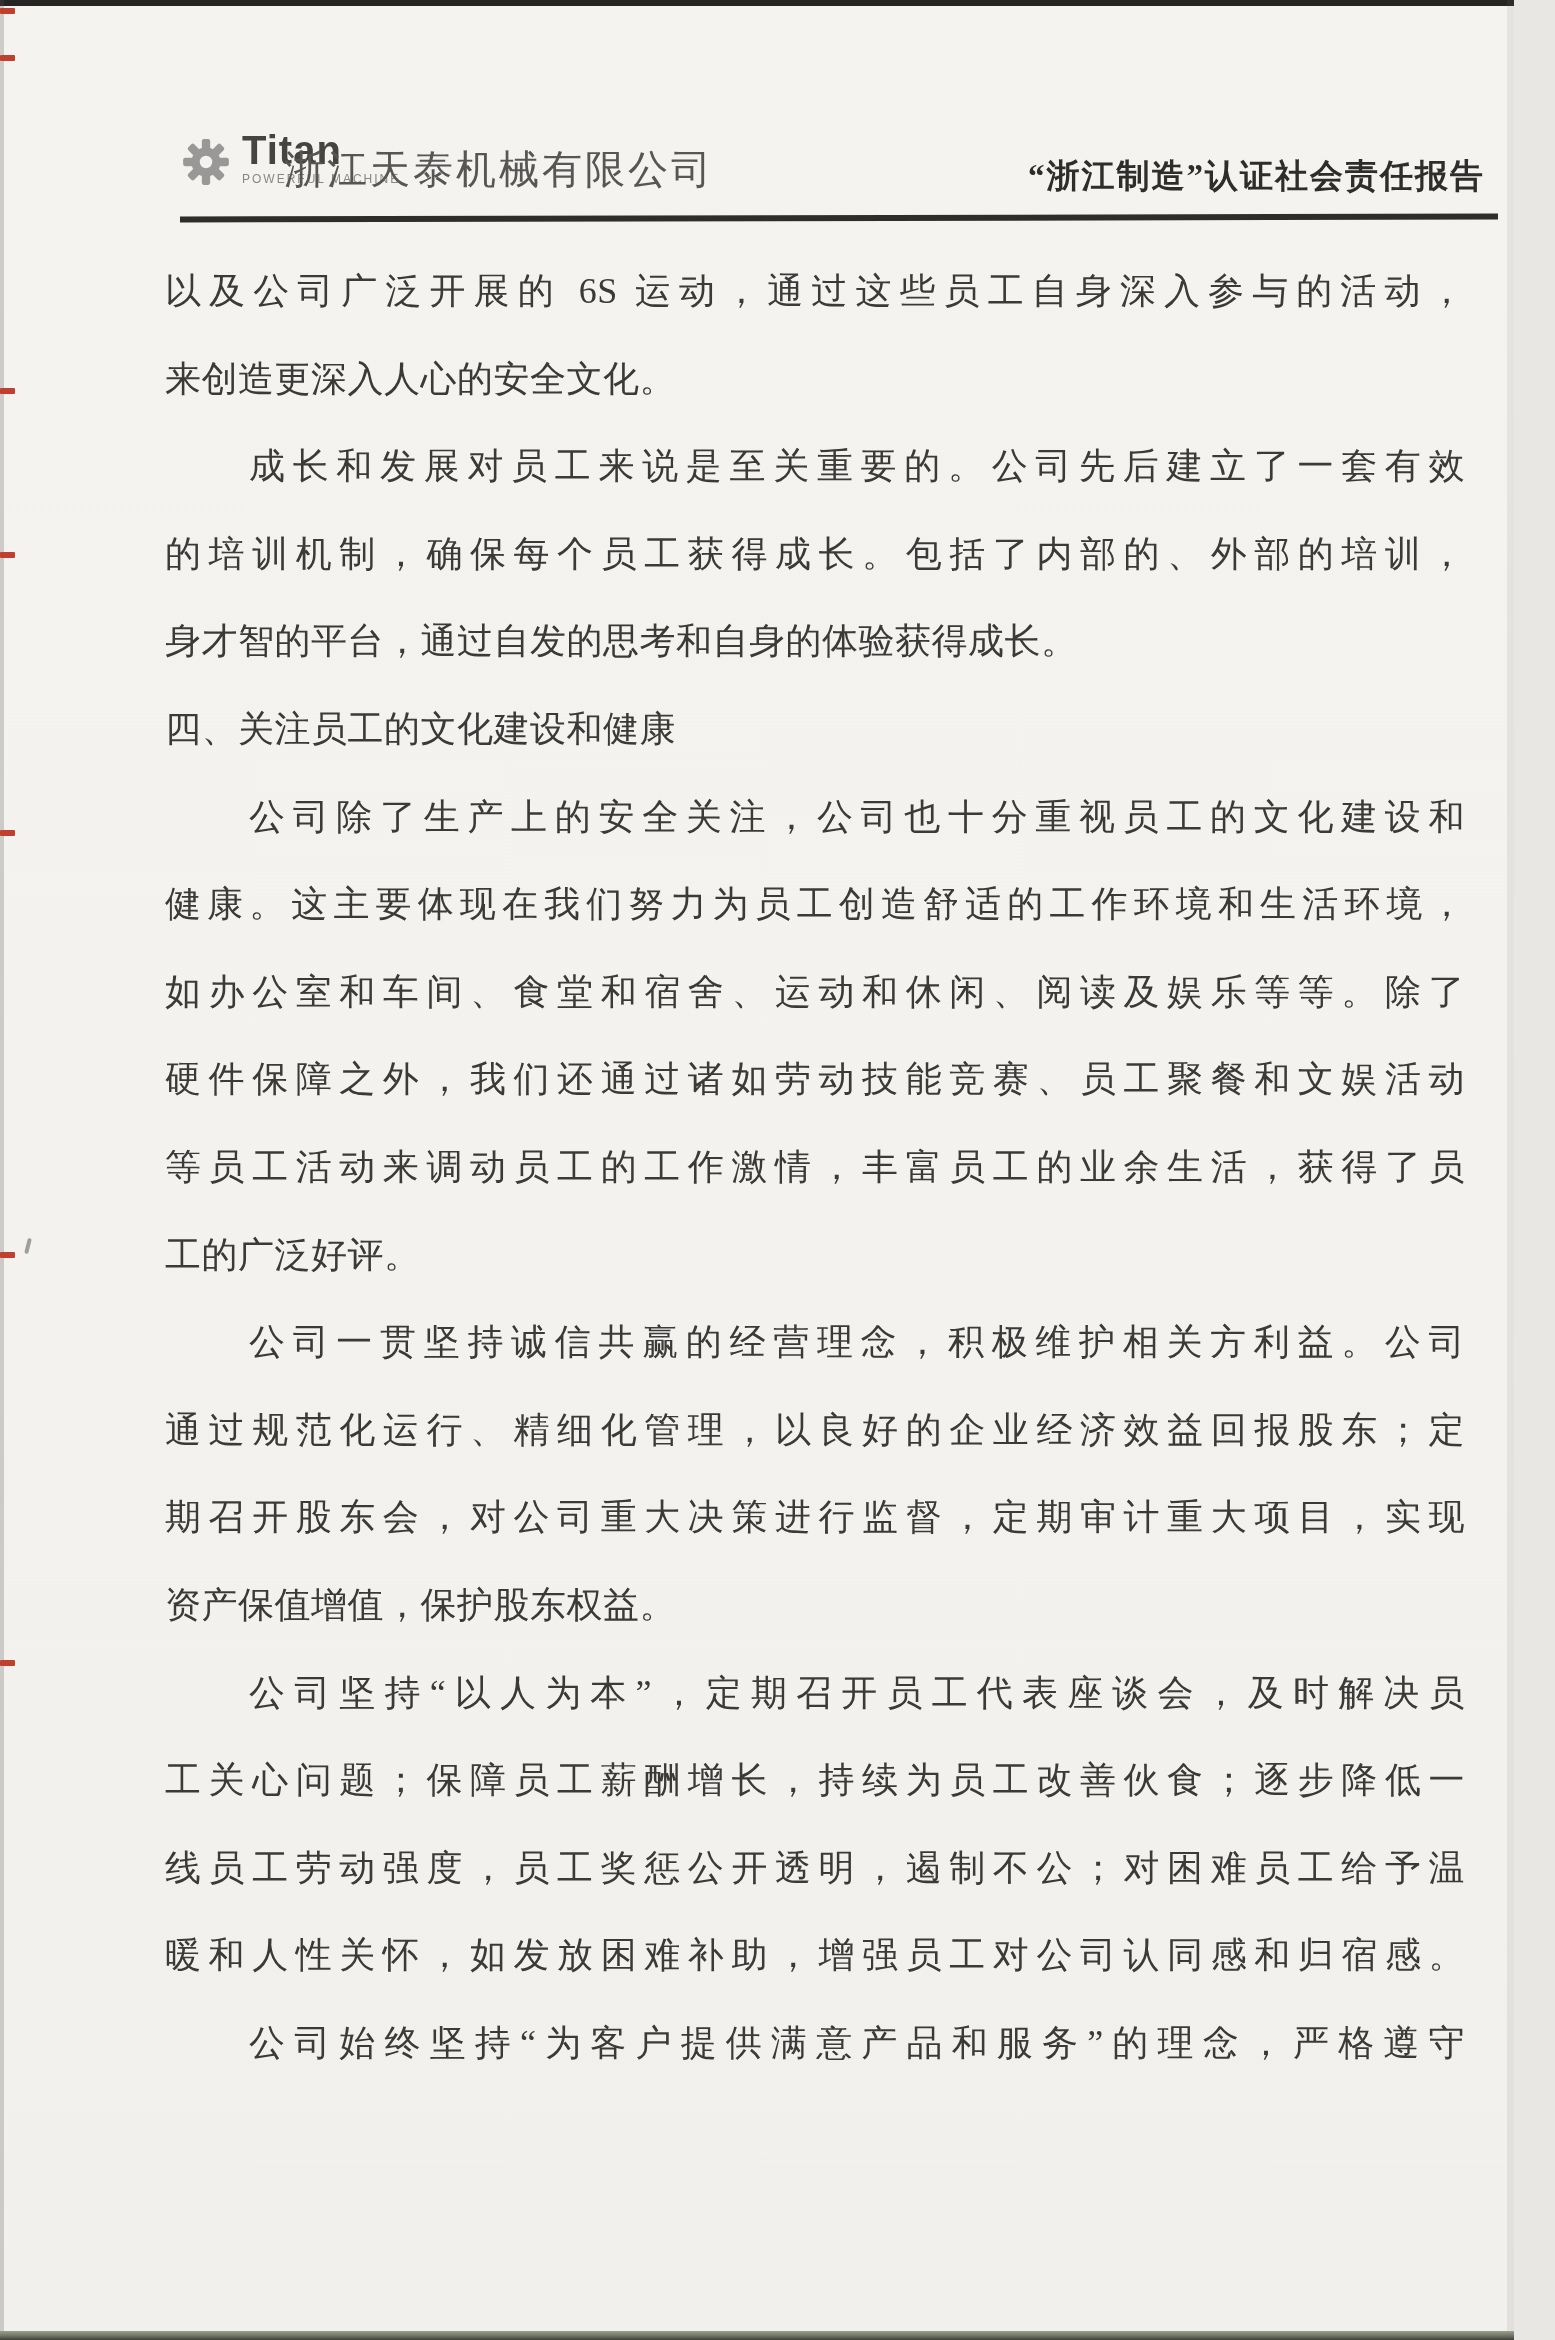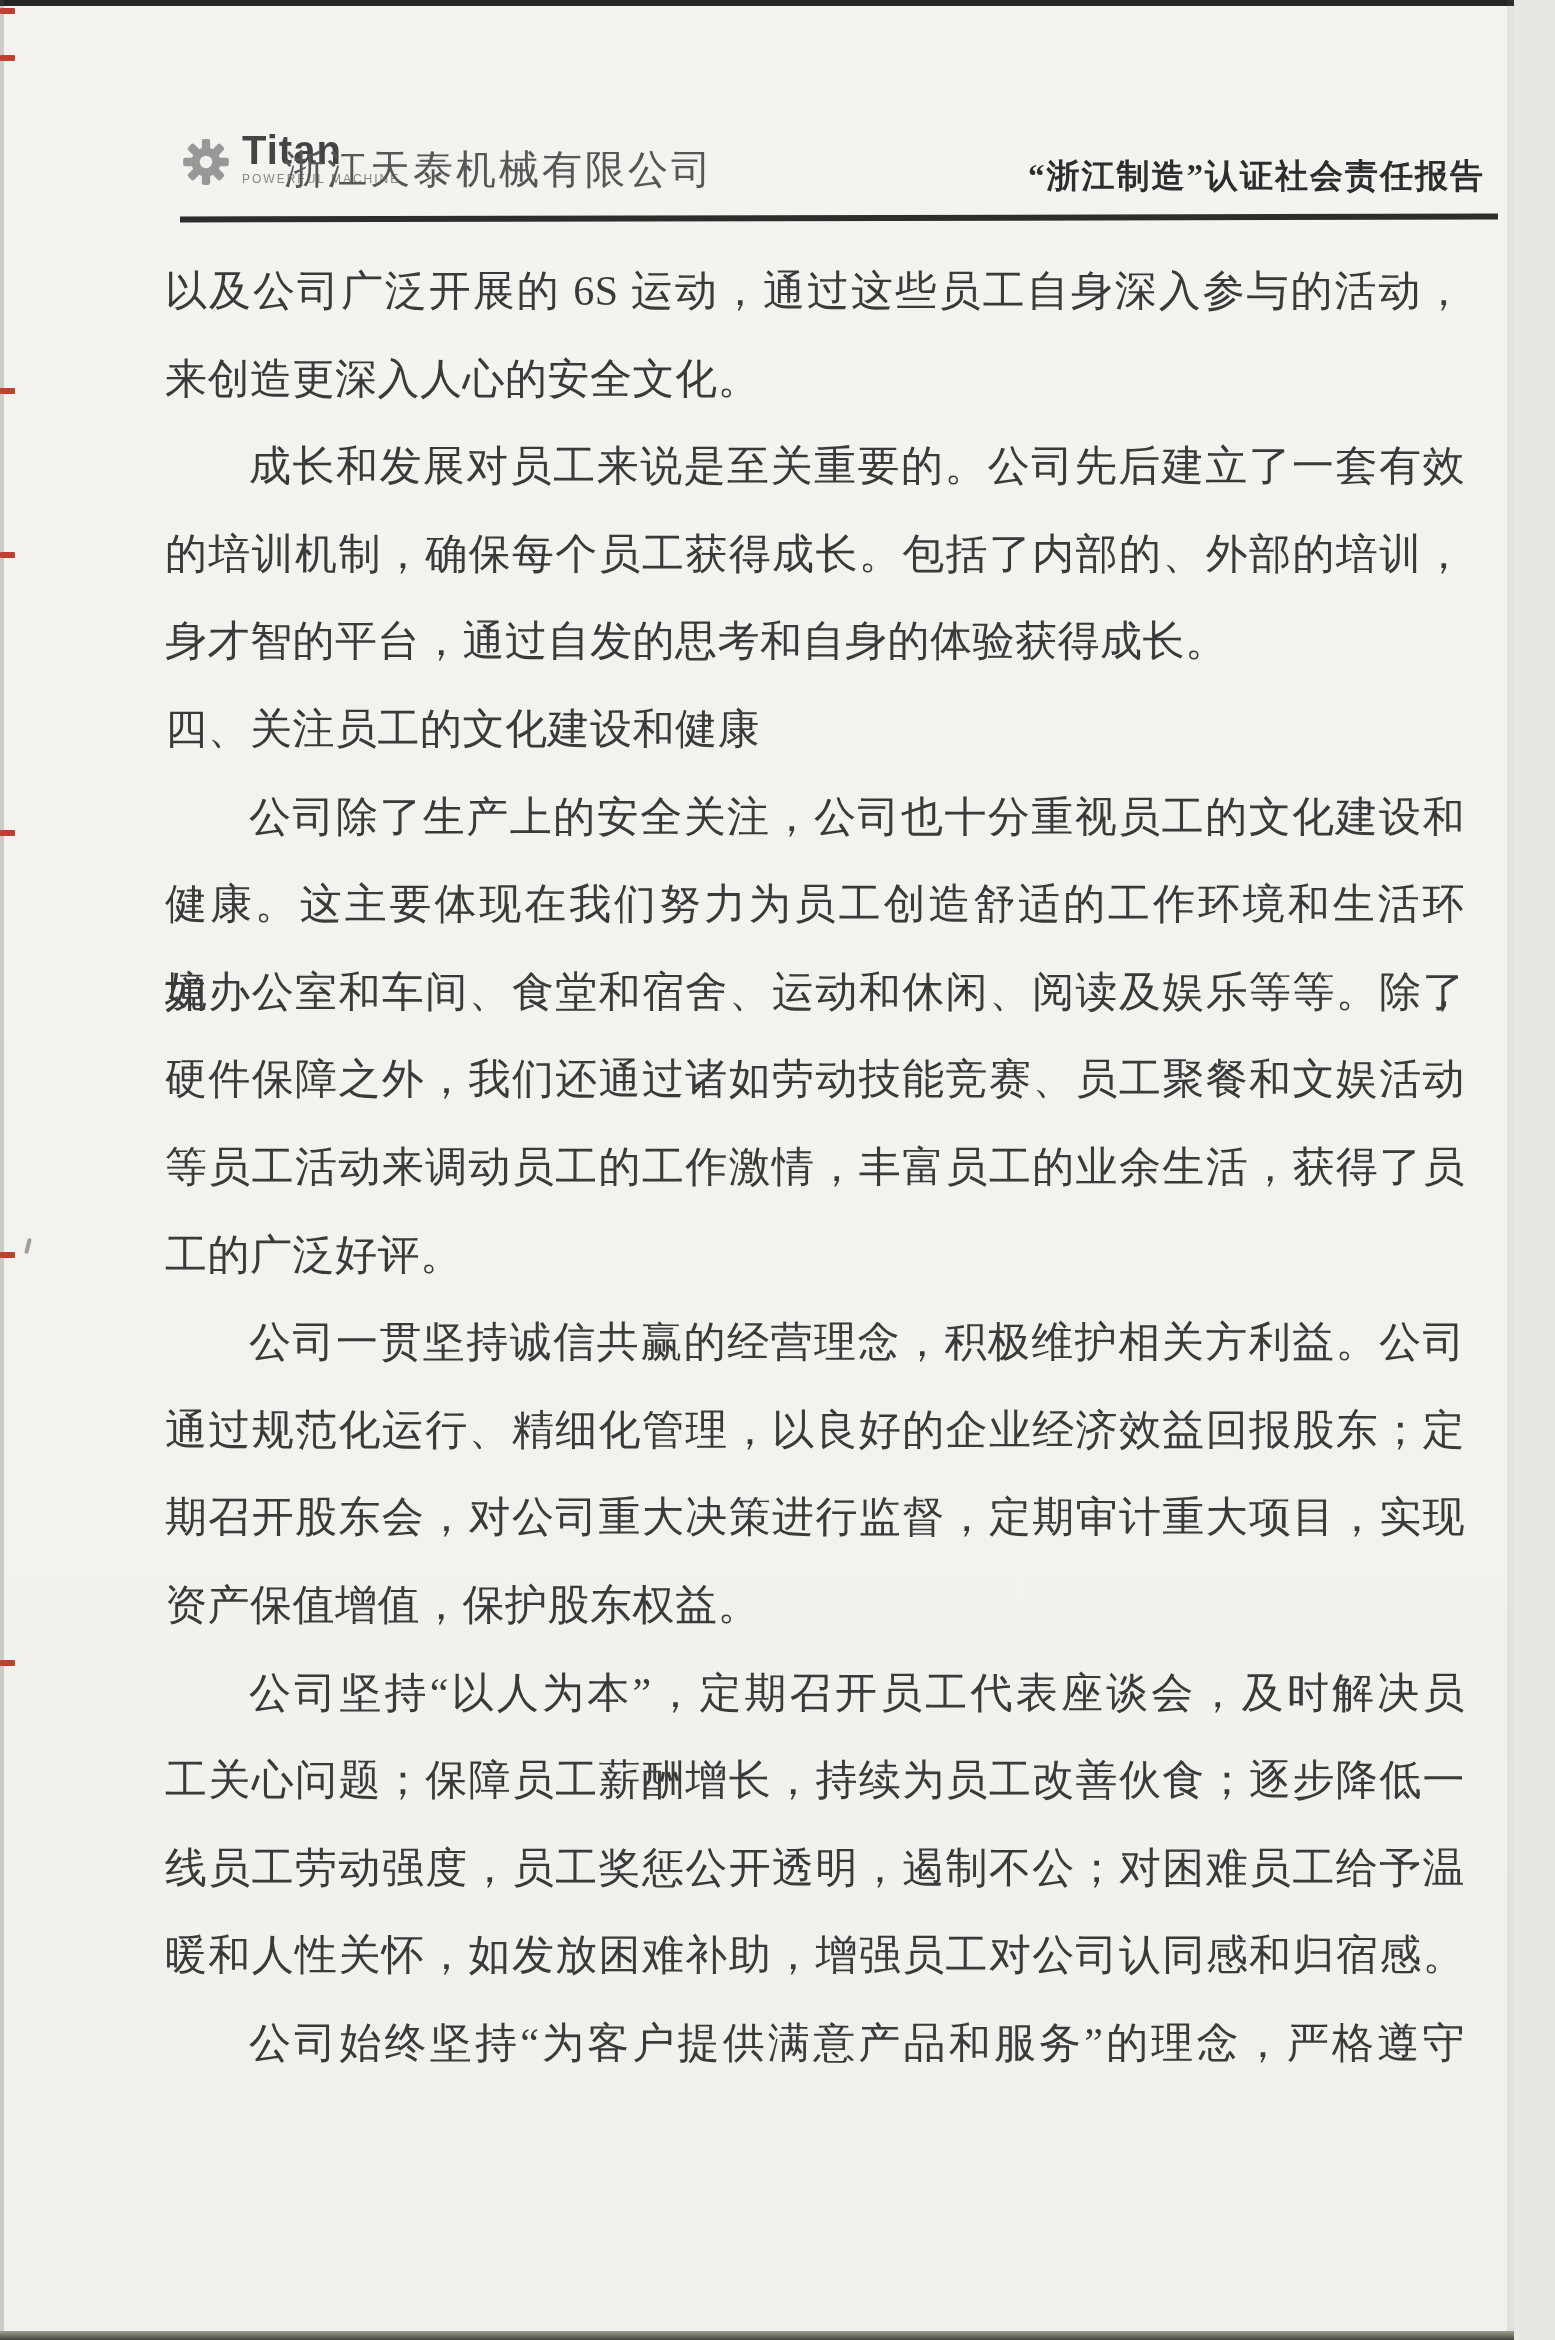--- a/index.html
+++ b/index.html
@@ -31,21 +31,21 @@
   .logo-sub{font-size:12px;color:#8a8782;letter-spacing:2px;margin-top:2px;}
   .company{position:absolute;left:284px;top:24px;font-size:40px;color:#575654;
     letter-spacing:3px;white-space:nowrap;}
   .report-title{position:absolute;right:70px;top:36px;font-size:33px;font-weight:bold;
     color:#2e2d2b;letter-spacing:2px;white-space:nowrap;}
   .rule{position:absolute;left:180px;top:215px;width:1318px;height:6px;background:#2e2d2c;
     transform:rotate(-0.12deg);}
   
   .body-text{position:absolute;left:165px;top:248px;width:1300px;color:#3b3a38;}
   .line{
-    height:87.6px;line-height:87.6px;font-size:42px;white-space:nowrap;
+    height:87.6px;line-height:87.6px;font-size:36px;white-space:nowrap;
     letter-spacing:0.5px;
   }
   .line.justify{white-space:normal;text-align:justify;text-align-last:justify;}
   .line.indent{text-indent:84px;}
 </style>
 </head>
 <body>
 
 <div class="page">
 

